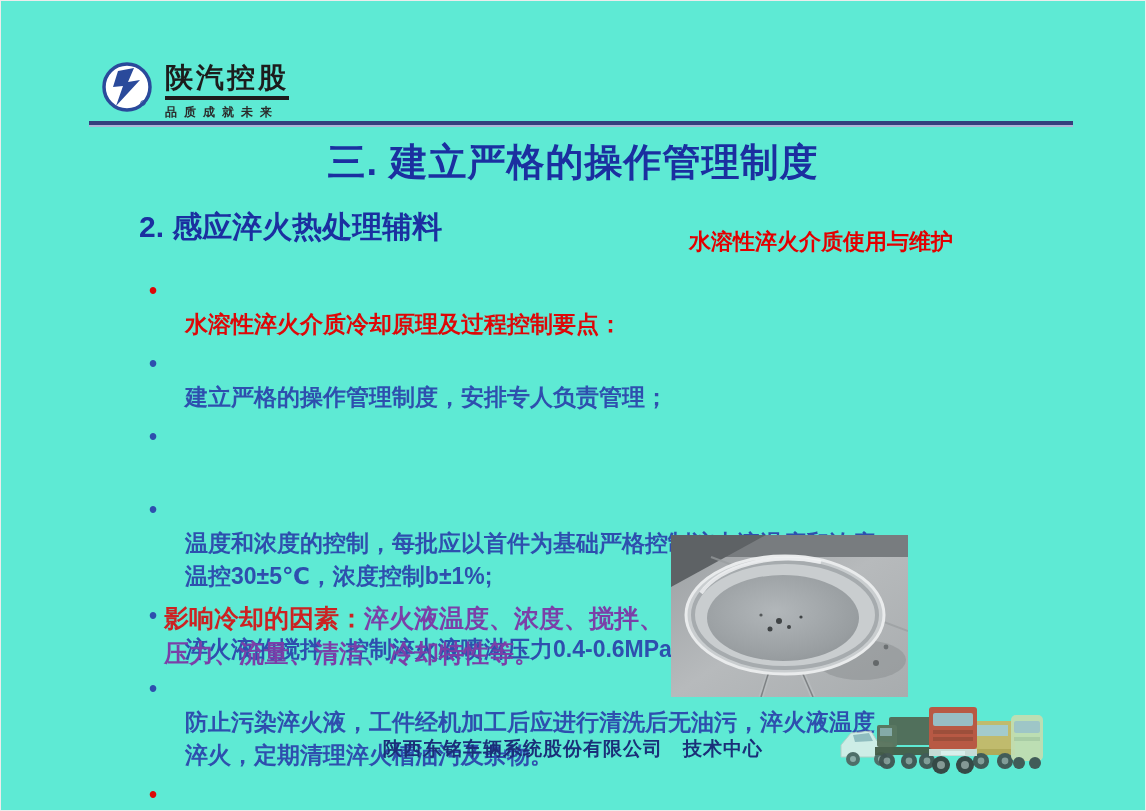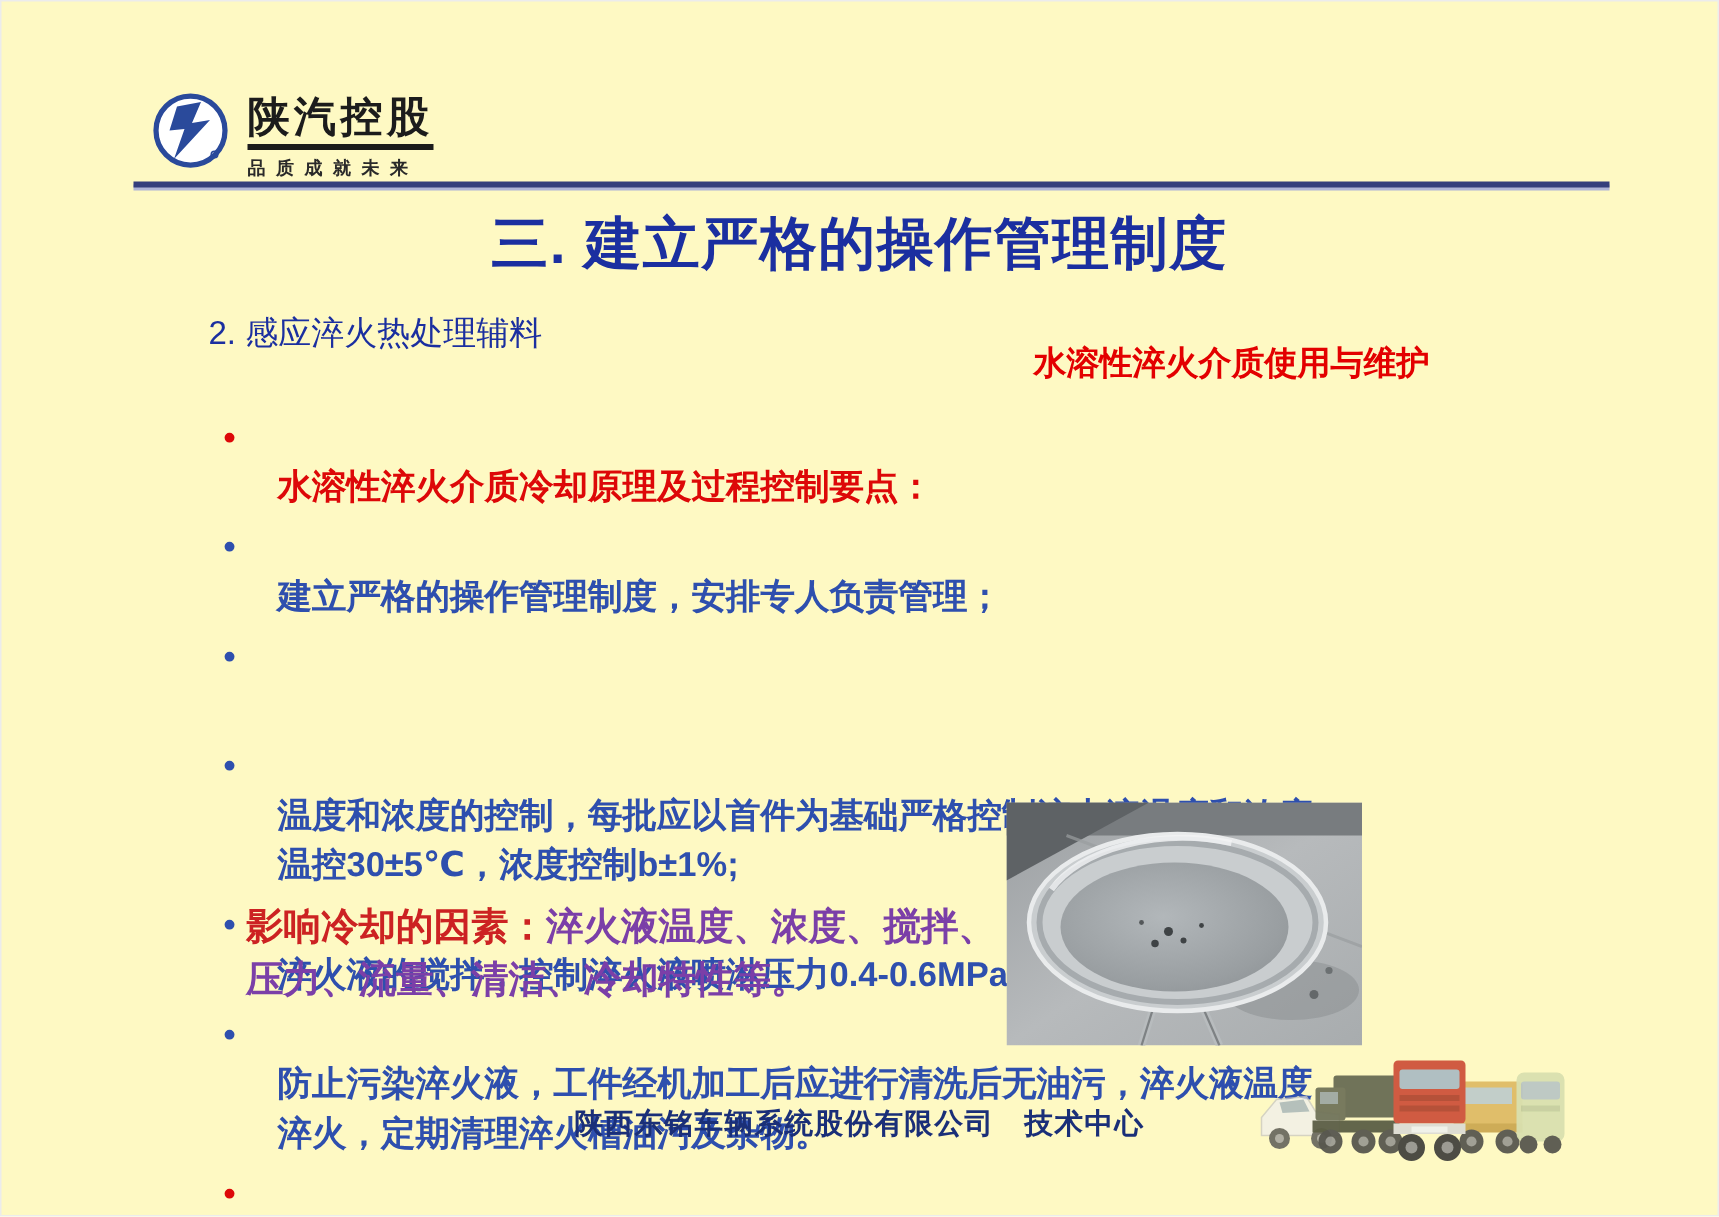--- a/index.html
+++ b/index.html
@@ -1,19 +1,19 @@
 <!DOCTYPE html>
 <html><head>
 <meta charset="utf-8">
 <style>
   * { margin:0; padding:0; box-sizing:border-box; }
   html,body { background:#ffffff; }
   body { font-family:"Liberation Sans","DejaVu Sans",sans-serif; }
   .slide {
-    position:relative; width:1146px; height:811px; background:#fef9c3;
+    position:relative; width:1146px; height:811px; background:#5eead4;
     overflow:hidden; border:1px solid #ececec;
   }
 
   
   .logo { position:absolute; left:98px; top:58px; display:flex; align-items:flex-start; gap:10px; }
   .logo-icon { width:56px; height:56px; }
   .logo-textwrap { padding-top:4px; }
   .logo-name {
     font-size:28px; font-weight:900; color:#1c1c1c; letter-spacing:3px;
     border-bottom:4px solid #1c1c1c; padding-bottom:2px; line-height:1.1;
@@ -28,21 +28,21 @@
     background:#343f7c; box-shadow:0 2px 0 #aeb4d6;
   }
 
   
   .title {
     position:absolute; left:0; right:0; top:136px; text-align:center;
     font-size:38px; font-weight:bold; color:#1b2fa0; letter-spacing:1px;
   }
   .section-heading {
     position:absolute; left:138px; top:206px;
-    font-size:22px; font-weight:normal; color:#1b2fa0;
+    font-size:30px; font-weight:bold; color:#1b2fa0;
   }
   .section-annotation {
     position:absolute; left:688px; top:226px;
     font-size:22px; font-weight:bold; color:#e30000;
   }
 
   
   .bullets { position:absolute; left:138px; top:274px; width:905px; list-style:none; }
   .bullet {
     position:relative; padding-left:46px; margin-bottom:7px;

